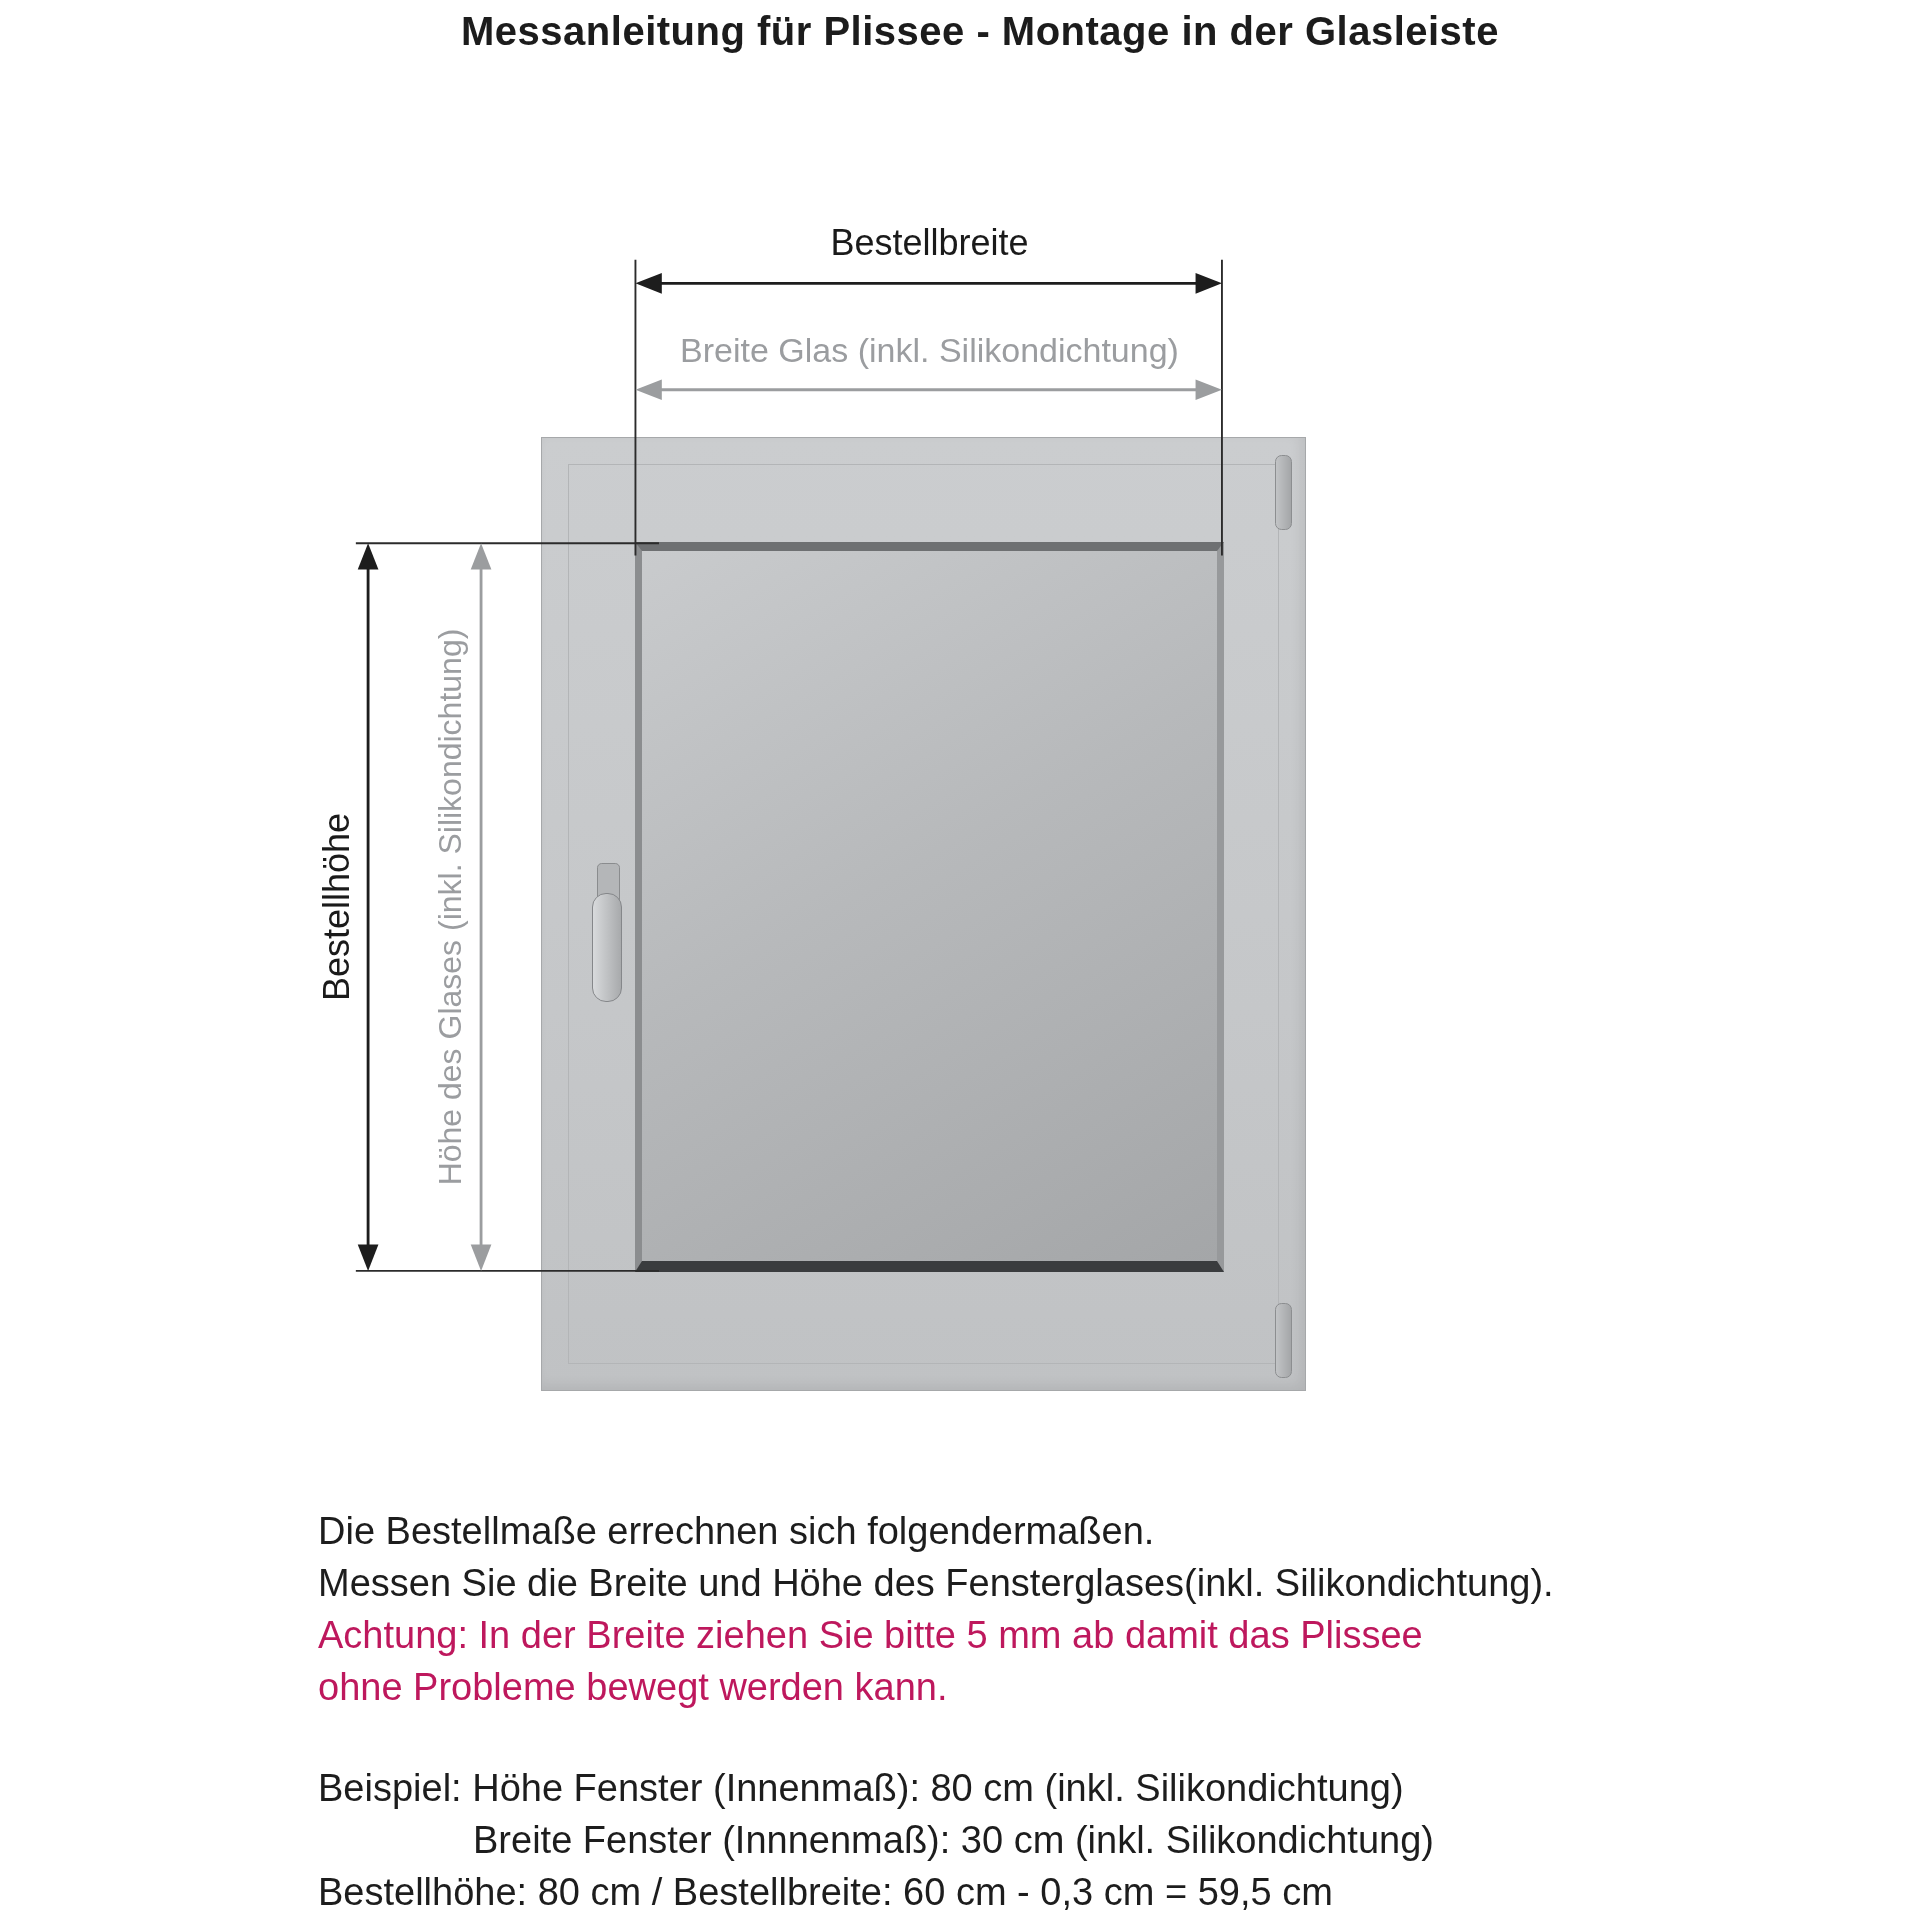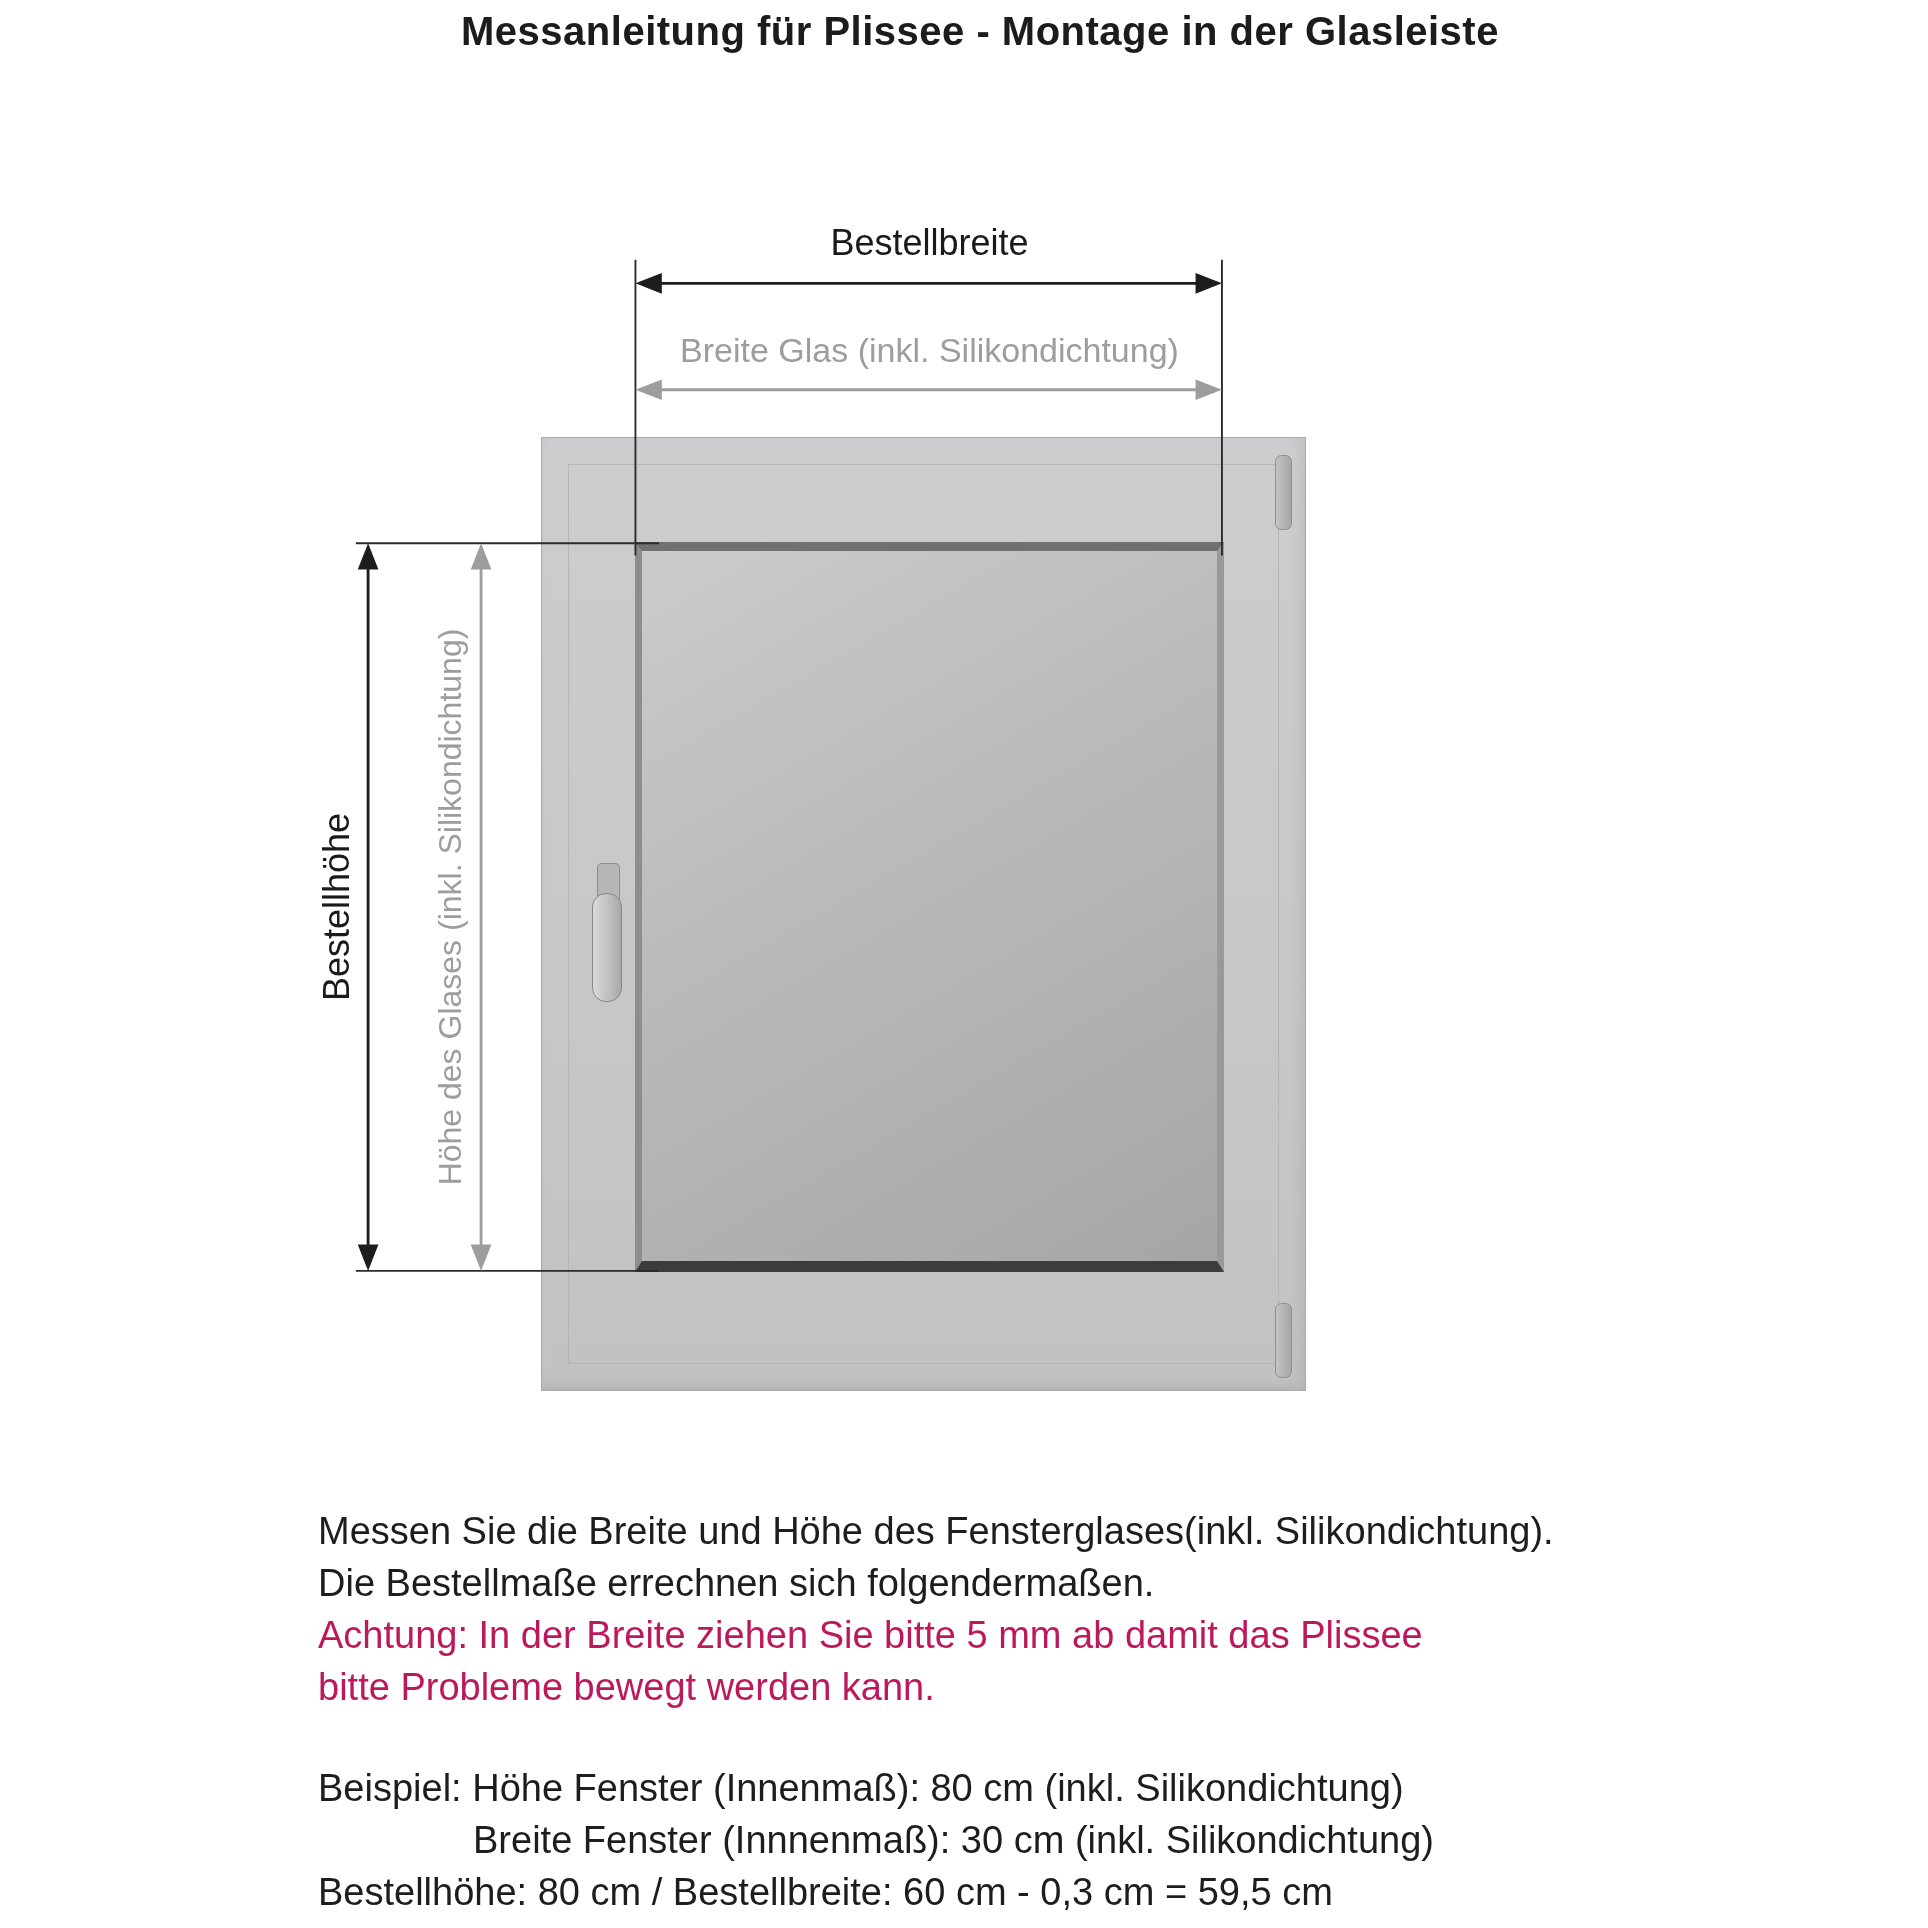--- a/index.html
+++ b/index.html
@@ -124,23 +124,23 @@
       <polygon points="511,1350 500,1322 522,1322" stroke="none"></polygon>
     </g>
   </svg>
 
   <div class="dim-label-h glass-width-label">Breite Glas (inkl. Silikondichtung)</div>
   <div class="dim-label-h order-width-label">Bestellbreite</div>
   <div class="dim-label-v order-height-label">Bestellhöhe</div>
   <div class="dim-label-v glass-height-label">Höhe des Glases (inkl. Silikondichtung)</div>
 
   <div class="instructions">
+    <div class="instr-line">Die Bestellmaße errechnen sich folgendermaßen.</div>
     <div class="instr-line">Messen Sie die Breite und Höhe des Fensterglases(inkl. Silikondichtung).</div>
-    <div class="instr-line">Die Bestellmaße errechnen sich folgendermaßen.</div>
     <div class="instr-line warning">Achtung: In der Breite ziehen Sie bitte 5 mm ab damit das Plissee</div>
-    <div class="instr-line warning">bitte Probleme bewegt werden kann.</div>
+    <div class="instr-line warning">ohne Probleme bewegt werden kann.</div>
     <div class="instr-line example-first">Beispiel: Höhe Fenster (Innenmaß): 80 cm (inkl. Silikondichtung)</div>
     <div class="instr-line indent">Breite Fenster (Innnenmaß): 30 cm  (inkl. Silikondichtung)</div>
     <div class="instr-line">Bestellhöhe: 80 cm / Bestellbreite: 60 cm  - 0,3 cm = 59,5 cm</div>
   </div>
 
 </div>
 
 
 </body></html>

